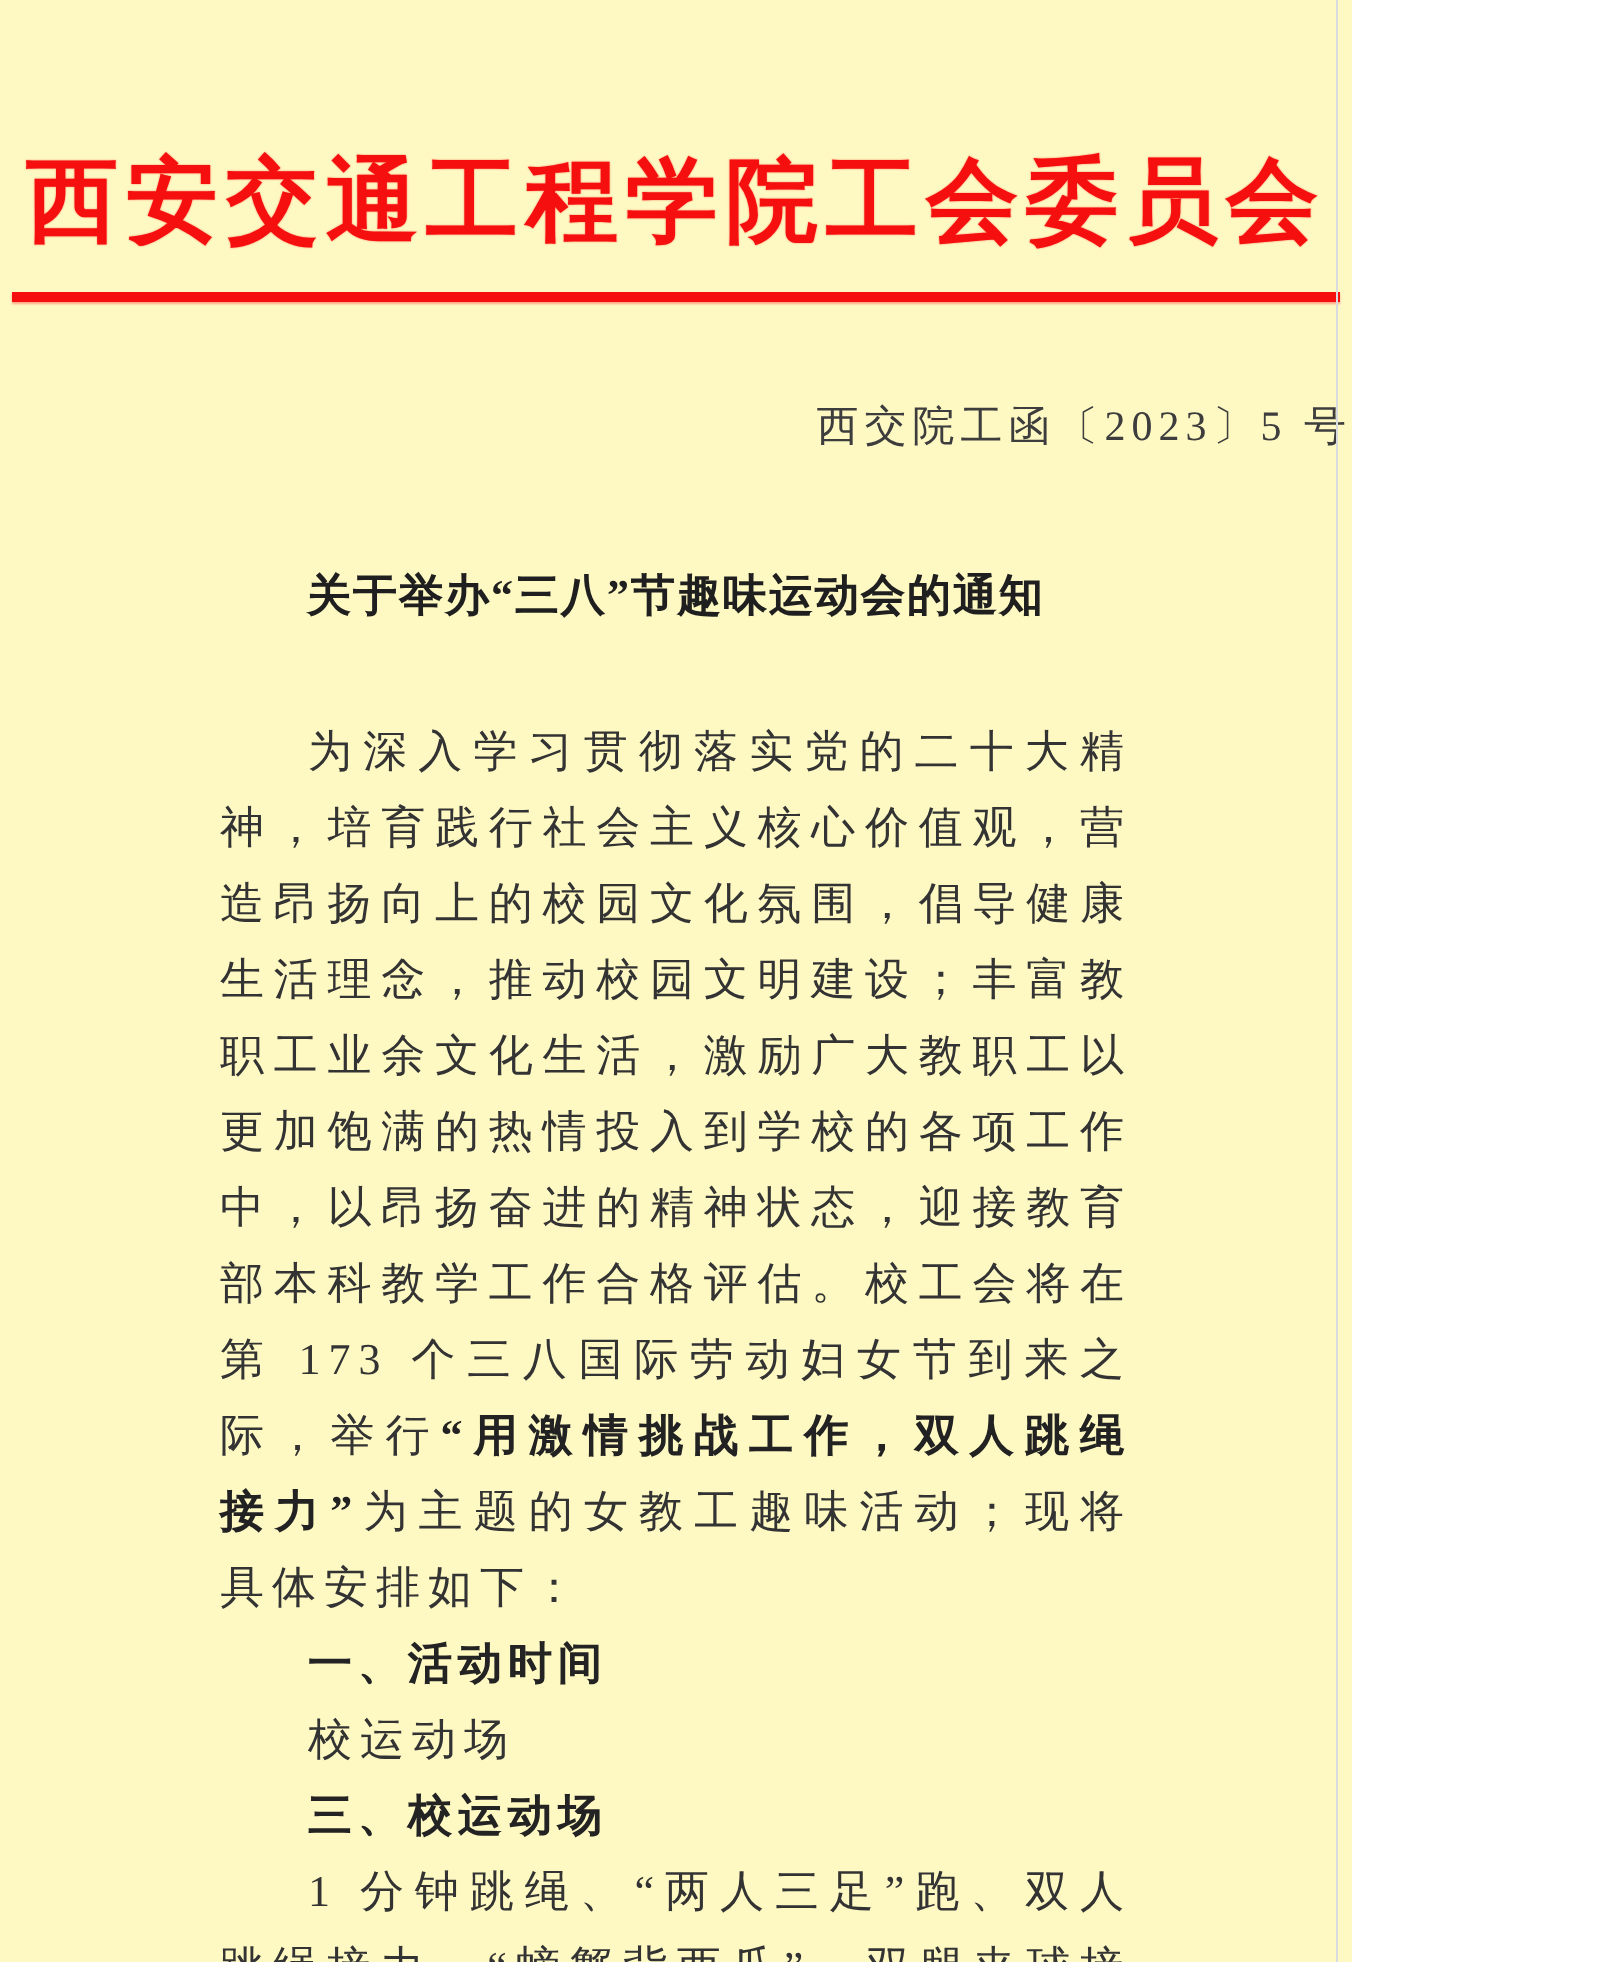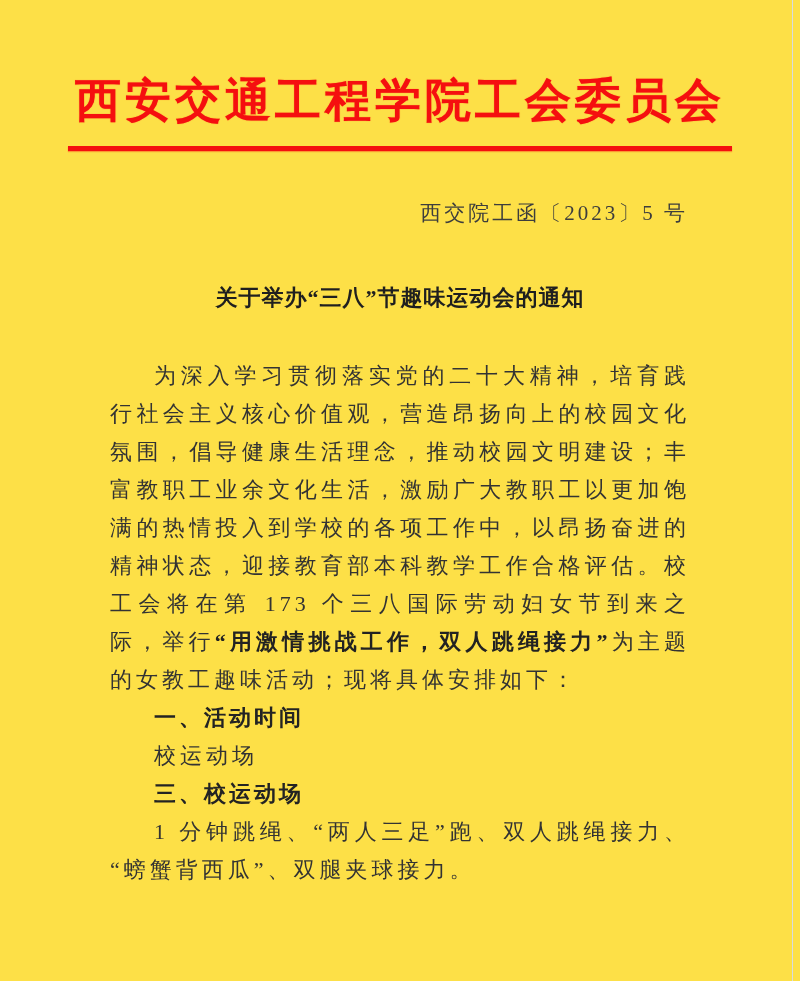--- a/index.html
+++ b/index.html
@@ -2,24 +2,24 @@
 <html lang="zh"><head>
 <meta charset="utf-8">
 <style>
   html, body {
     margin: 0;
     padding: 0;
     background: #ffffff;
   }
   .page {
     position: relative;
-    width: 800px;
+    width: 676px;
     height: 981px;
     margin: 0;
-    background: #fde047;
+    background: #fef9c3;
     overflow: hidden;
     font-family: "Liberation Serif", "DejaVu Serif", serif;
   }
   .page-edge-line {
     position: absolute;
     top: 0;
     right: 7px;
     width: 1px;
     height: 100%;
     background: #d8dce0;
@@ -37,21 +37,20 @@
   }
   .red-rule {
     width: 664px;
     height: 5px;
     margin: 16px auto 0 auto;
     background: #f50f0f;
     box-shadow: 0 1px 1px rgba(245, 15, 15, 0.35);
   }
   .doc-number {
     margin-top: 48px;
-    padding-right: 112px;
     text-align: right;
     font-size: 21px;
     line-height: 28px;
     letter-spacing: 3px;
     color: #3d3d3d;
   }
   .doc-title {
     margin-top: 56px;
     text-align: center;
     font-size: 22px;

